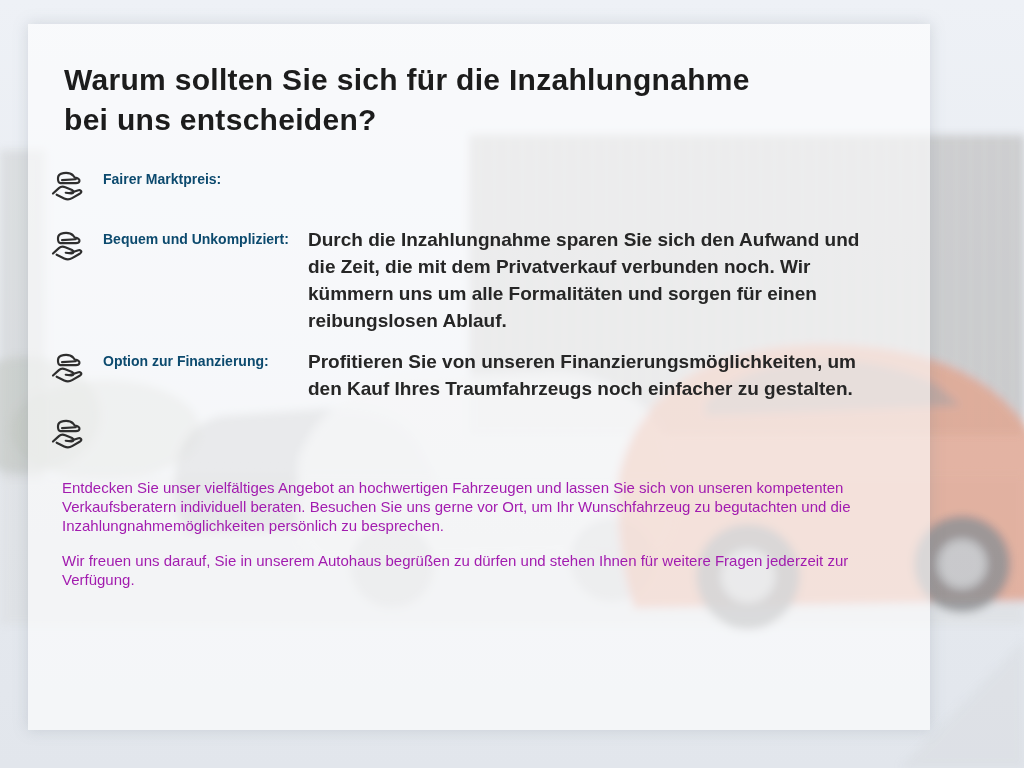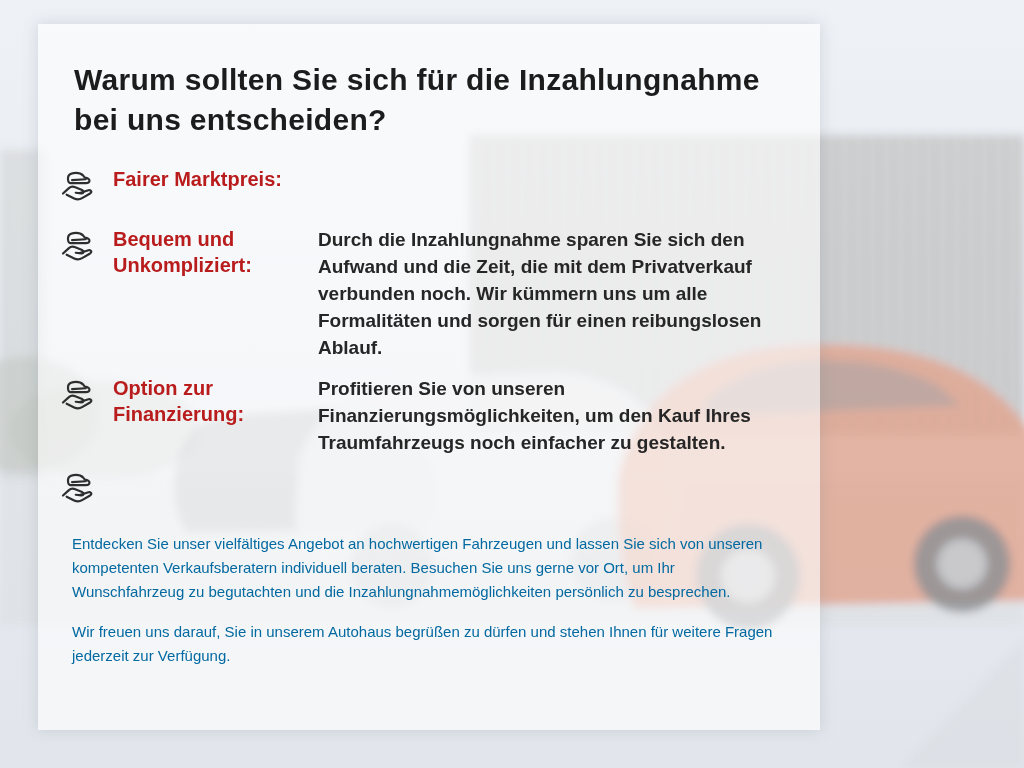--- a/index.html
+++ b/index.html
@@ -5,21 +5,21 @@
   html,body{margin:0;padding:0;}
   body{
     width:1024px;height:768px;overflow:hidden;position:relative;
     font-family:"Liberation Sans","DejaVu Sans",sans-serif;
     background:linear-gradient(180deg,#eef1f6 0%,#e6eaf0 60%,#e2e6ec 100%);
   }
   .scene{
     position:absolute;inset:0;width:1024px;height:768px;opacity:.5;pointer-events:none;
   }
   .card{
-    position:absolute;left:38px;top:24px;width:782px;height:706px;
+    position:absolute;left:28px;top:24px;width:902px;height:706px;
     background:rgba(255,255,255,0.62);
     box-shadow:0 0 14px rgba(120,130,145,0.25);
     box-sizing:border-box;
     padding:36px 45px 0 20px;
   }
   .title{
     margin:0 0 26px 16px;
     font-size:30px;line-height:40px;font-weight:bold;color:#1c1c1c;letter-spacing:.3px;
   }
   .benefits{margin:0;}
@@ -27,28 +27,28 @@
     display:grid;grid-template-columns:47px 197px 1fr;column-gap:8px;
     align-items:start;margin-bottom:18px;
   }
   .row.r1{margin-bottom:22px;}
   .row.r2{margin-bottom:14px;}
   .row.r3{margin-bottom:12px;}
   .row.r4{margin-bottom:22px;}
   .benefit-icon{width:40px;height:40px;display:block;margin-top:-2px;}
   .benefit-icon svg{width:40px;height:40px;display:block;}
   .heading{
-    font-size:20px;line-height:26px;font-weight:bold;color:#b91c1c;
+    font-size:14px;line-height:26px;font-weight:bold;color:#0c4a6e;
   }
   .body-text{
     font-size:19px;line-height:27px;font-weight:bold;color:#262626;
   }
   .footer{margin:26px 0 0 14px;max-width:884px;}
   .footer p{
-    margin:0 0 16px 0;font-size:15px;line-height:24px;color:#0369a1;font-weight:normal;
+    margin:0 0 16px 0;font-size:15px;line-height:19px;color:#a21caf;font-weight:normal;
   }
 </style>
 </head>
 <body>
 
 <svg class="scene" viewBox="0 0 1024 768" preserveAspectRatio="none" aria-hidden="true">
   <defs>
     <filter id="soft" x="-15%" y="-15%" width="130%" height="130%">
         <feGaussianBlur stdDeviation="4"></feGaussianBlur>
       </filter>

